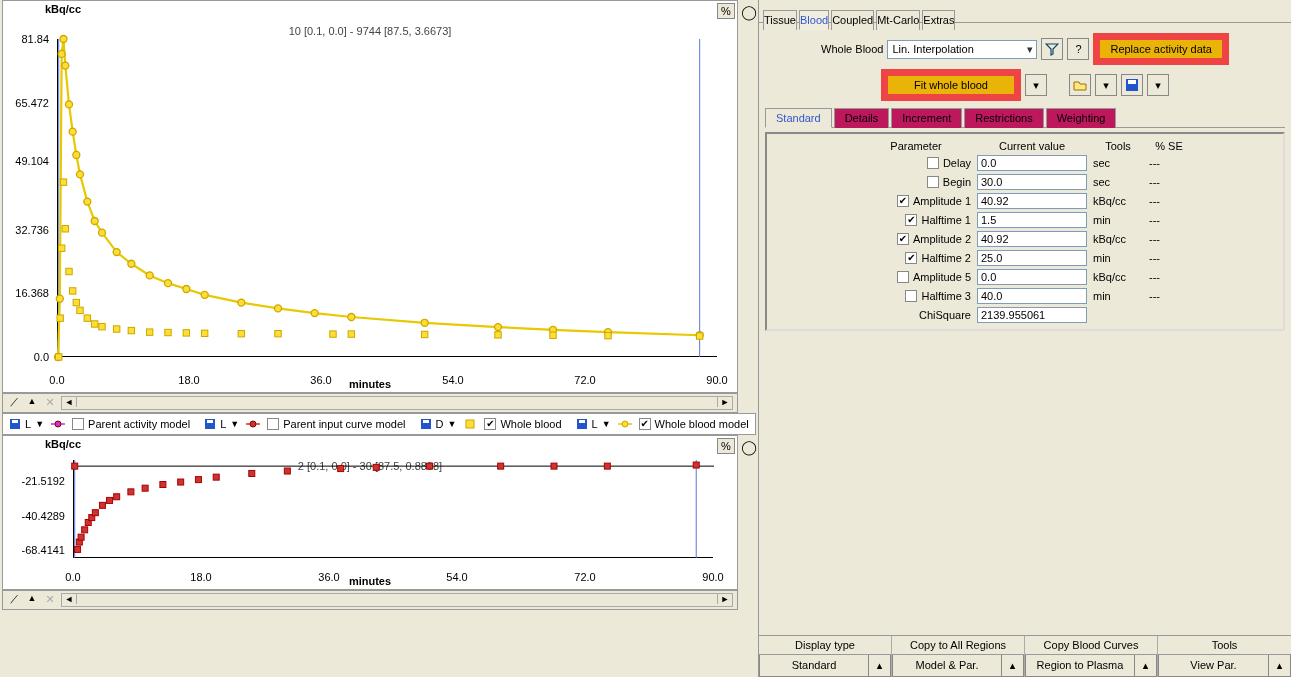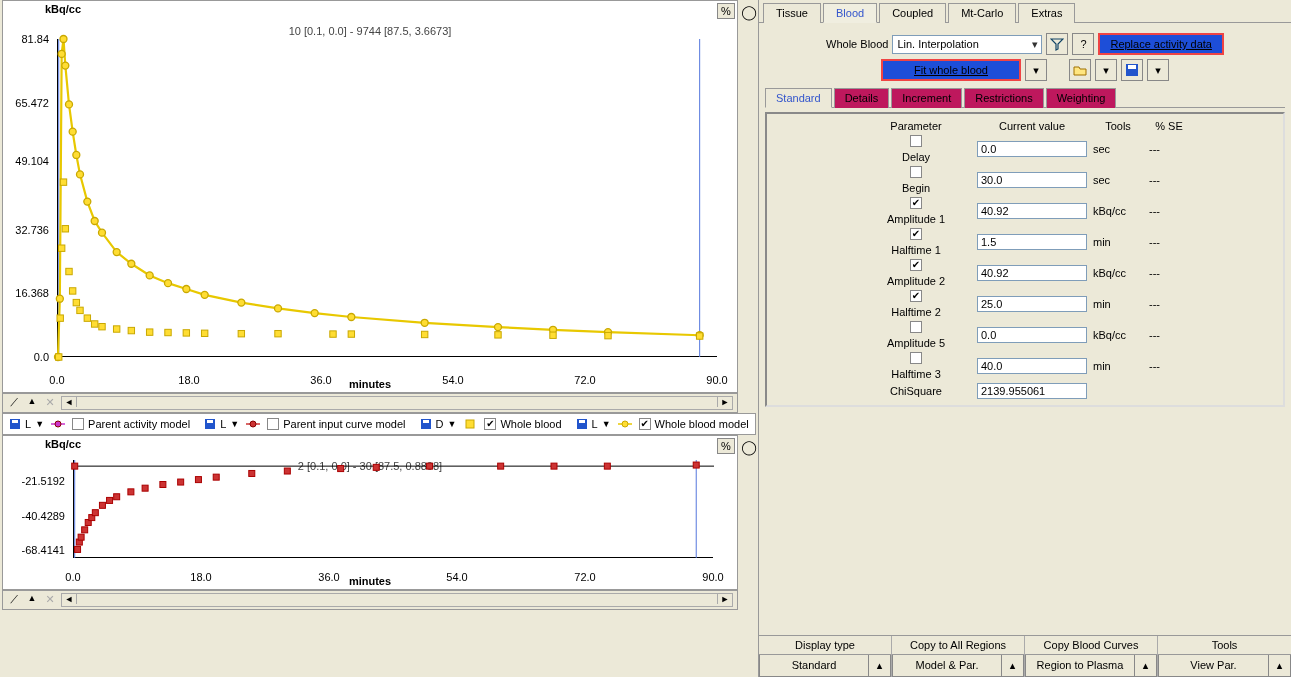--- a/index.html
+++ b/index.html
@@ -43,41 +43,41 @@
 
 .legend { border:1px solid #999; margin:0 2px; padding:4px 6px; background:#fff; display:flex; flex-wrap:wrap; gap:2px 14px; }
 .leg-item { display:flex; align-items:center; gap:4px; }
 .disk { width:12px;height:12px; }
 .tri { font-size:9px; cursor:pointer;}
 .swatch { width:20px; display:inline-flex; justify-content:center;}
 .chk { width:12px;height:12px; border:1px solid #888; display:inline-block; text-align:center; font-size:10px; line-height:10px; background:#fff;}
 
 
 .tabs { display:flex; gap:2px; padding:2px 4px 0; background:#ECE9D8; border-bottom:1px solid #999;}
-.tab { padding:3px 12px; background:#ECE9D8; border:1px solid #999; border-bottom:none; cursor:pointer; position:relative; top:1px;}
+.tab { padding:3px 0; background:#ECE9D8; border:1px solid #999; border-bottom:none; cursor:pointer; position:relative; top:8px;}
 .tab.active { background:#F0EEE0; color:#3355CC; border-bottom:1px solid #F0EEE0;}
 .panel { flex:1; background:#ECE9D8; padding:6px; overflow:auto; }
 .radio-row { text-align:center; margin:6px 0 10px; }
 .radio-row label { margin:0 10px; cursor:pointer;}
 .radio-row input { vertical-align:middle;}
 .ctl-row { display:flex; align-items:center; justify-content:center; gap:4px; margin:4px 0;}
-.btn { background:#1d4ed8; border:2px solid #ef4444; padding:3px 10px; cursor:pointer;text-decoration:underline; }
+.btn { background:#eab308; border:7px solid #ef4444; padding:3px 10px; cursor:pointer; }
 .btn.w { min-width:140px; text-align:center;}
 .dd { border:1px solid #7F9DB9; background:#fff; padding:2px 4px; min-width:150px; display:flex; justify-content:space-between;}
 .dd .ar { color:#333;}
 .sq-btn { border:1px solid #888; background:#ECE9D8; width:22px; height:22px; display:flex; align-items:center; justify-content:center; cursor:pointer;}
 
 .subtabs { display:flex; gap:2px; margin-top:6px; border-bottom:1px solid #999;}
 .subtab { padding:3px 10px; border:1px solid #999; border-bottom:none; background:#be185d; cursor:pointer; position:relative; top:1px;}
 .subtab.active { background:#ECE9D8; color:#3355CC; border-bottom:1px solid #ECE9D8;}
 
 .param-box { border:2px inset #ddd; padding:6px; margin-top:4px; }
 .param-grid { display:grid; grid-template-columns: 110px 110px 50px 40px; gap:3px 6px; align-items:center; justify-content:center;}
 .param-grid .hdr { text-align:center; }
-.param-grid .lbl { text-align:right; display:flex; align-items:center; justify-content:flex-end; gap:4px;flex-direction:column;}
+.param-grid .lbl { text-align:right; display:flex; justify-content:flex-end; gap:4px;}
 .param-grid input[type=text] { width:100%; border:1px solid #7F9DB9; padding:1px 3px; background:#fff;}
 
 .bottom-bar { border-top:1px solid #999; display:grid; grid-template-columns: repeat(4,1fr); }
 .bottom-bar .col { border-right:1px solid #aaa; }
 .bottom-bar .col:last-child{border:none;}
 .bottom-bar .th { text-align:center; padding:3px 0; background:#ECE9D8; border-bottom:1px solid #999;}
 .bottom-bar .cell { display:flex; }
 .bottom-bar .cell .b { flex:1; text-align:center; padding:4px 0; border:1px solid #888; border-top:none; cursor:pointer; background:#ECE9D8;}
 .bottom-bar .cell .a { width:22px; text-align:center; padding:4px 0; border:1px solid #888; border-left:none; border-top:none; cursor:pointer; background:#ECE9D8;}
 

